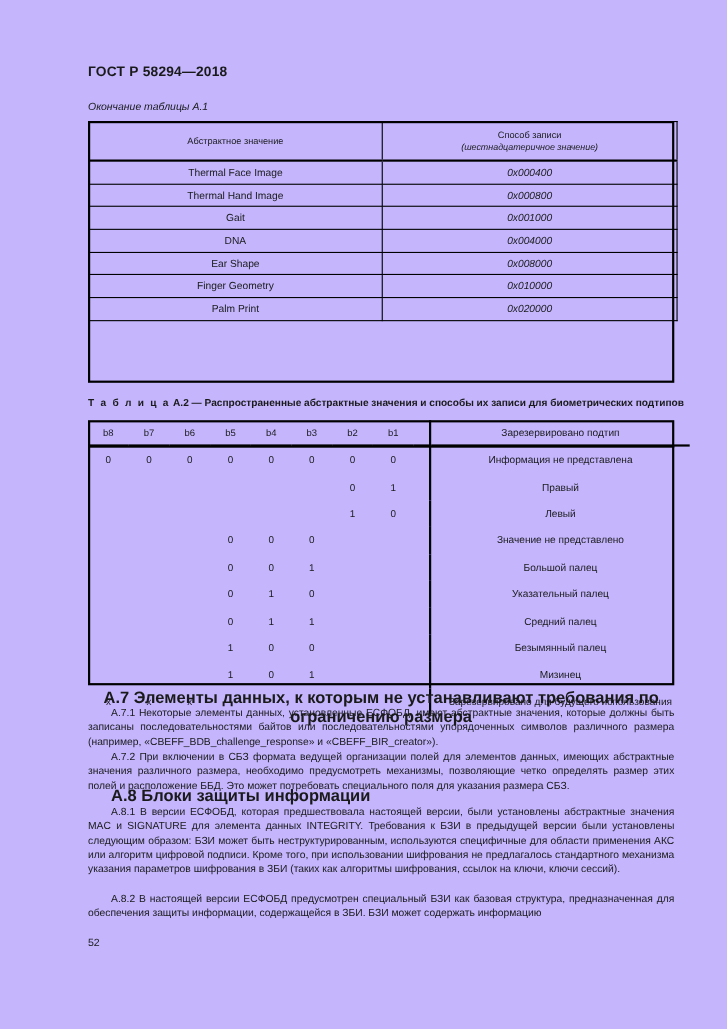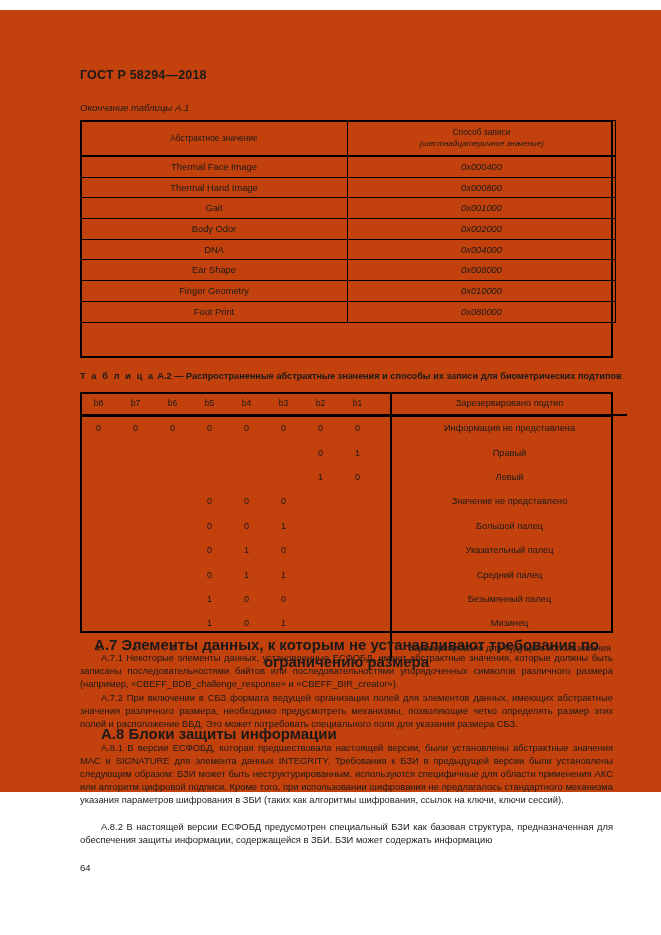--- a/index.html
+++ b/index.html
@@ -10,24 +10,24 @@
   body {
     width: 661px;
     height: 935px;
     position: relative;
     font-family: "Liberation Sans", sans-serif;
     color: #1a1a1a;
     overflow: hidden;
   }
   .page {
     position: absolute;
-    left: 0; top: 10px;
+    left: 0; top: 0;
     width: 661px;
-    height: 782px;
-    background: #c2410c;
+    height: 935px;
+    background: #c4b5fd;
   }
 
   
   .doc-header {
     position: absolute;
     left: 80px;
     top: 58px;
     font-size: 12.5px;
     font-weight: bold;
     letter-spacing: 0.2px;
@@ -209,38 +209,34 @@
       </tr>
       <tr class="body-row">
         <td>Thermal Hand Image</td>
         <td class="hex">0x000800</td>
       </tr>
       <tr class="body-row">
         <td>Gait</td>
         <td class="hex">0x001000</td>
       </tr>
       <tr class="body-row">
-        <td>Body Odor</td>
-        <td class="hex">0x002000</td>
-      </tr>
-      <tr class="body-row">
         <td>DNA</td>
         <td class="hex">0x004000</td>
       </tr>
       <tr class="body-row">
         <td>Ear Shape</td>
         <td class="hex">0x008000</td>
       </tr>
       <tr class="body-row">
         <td>Finger Geometry</td>
         <td class="hex">0x010000</td>
       </tr>
       <tr class="body-row">
-        <td>Foot Print</td>
-        <td class="hex">0x080000</td>
+        <td>Palm Print</td>
+        <td class="hex">0x020000</td>
       </tr>
     </tbody>
   </table>
   <div class="tbl-a1-outer"></div>
 
   <div class="caption-a2">
     <span class="sp">Т а б л и ц а</span>
     <span>А.2</span>
     <span>— Распространенные абстрактные значения и способы их записи для биометрических подтипов</span>
   </div>
@@ -391,15 +387,15 @@
   <div class="para" id="para-a71">А.7.1 Некоторые элементы данных, установленные ЕСФОБД, имеют абстрактные значения, которые должны быть записаны последовательностями байтов или последовательностями упорядоченных символов различного размера (например, «CBEFF_BDB_challenge_response» и «CBEFF_BIR_creator»).</div>
 
   <div class="para" id="para-a72">А.7.2 При включении в СБЗ формата ведущей организации полей для элементов данных, имеющих абстрактные значения различного размера, необходимо предусмотреть механизмы, позволяющие четко определять размер этих полей и расположение ББД. Это может потребовать специального поля для указания размера СБЗ.</div>
 
   <div class="sec-head" id="sec-a8-head">А.8 Блоки защиты информации</div>
 
   <div class="para" id="para-a81">А.8.1 В версии ЕСФОБД, которая предшествовала настоящей версии, были установлены абстрактные значения MAC и SIGNATURE для элемента данных INTEGRITY. Требования к БЗИ в предыдущей версии были установлены следующим образом: БЗИ может быть неструктурированным, используются специфичные для области применения АКС или алгоритм цифровой подписи. Кроме того, при использовании шифрования не предлагалось стандартного механизма указания параметров шифрования в ЗБИ (таких как алгоритмы шифрования, ссылок на ключи, ключи сессий).</div>
 
   <div class="para" id="para-a82">А.8.2 В настоящей версии ЕСФОБД предусмотрен специальный БЗИ как базовая структура, предназначенная для обеспечения защиты информации, содержащейся в ЗБИ. БЗИ может содержать информацию</div>
 
-  <div class="page-num">64</div>
+  <div class="page-num">52</div>
 
 </div>
 
 </body></html>

